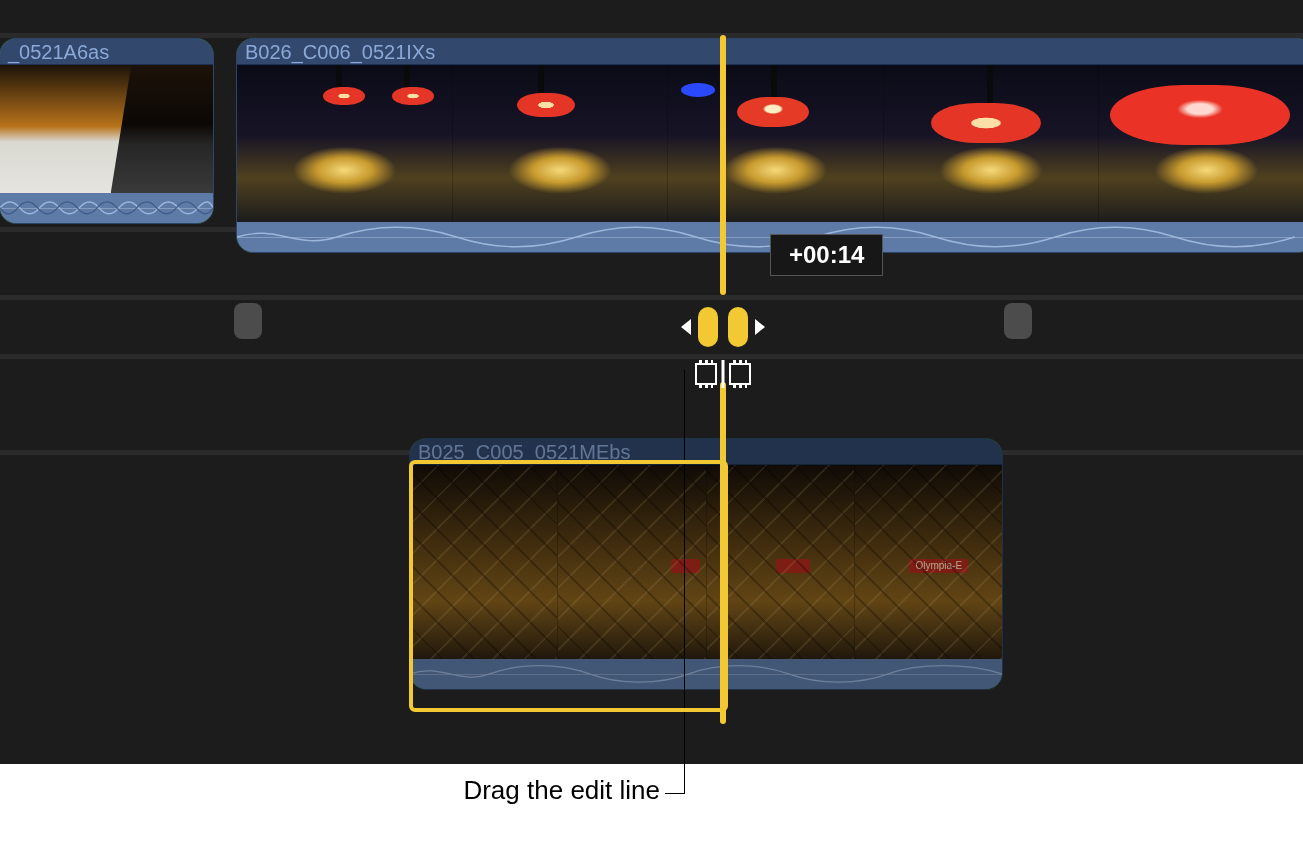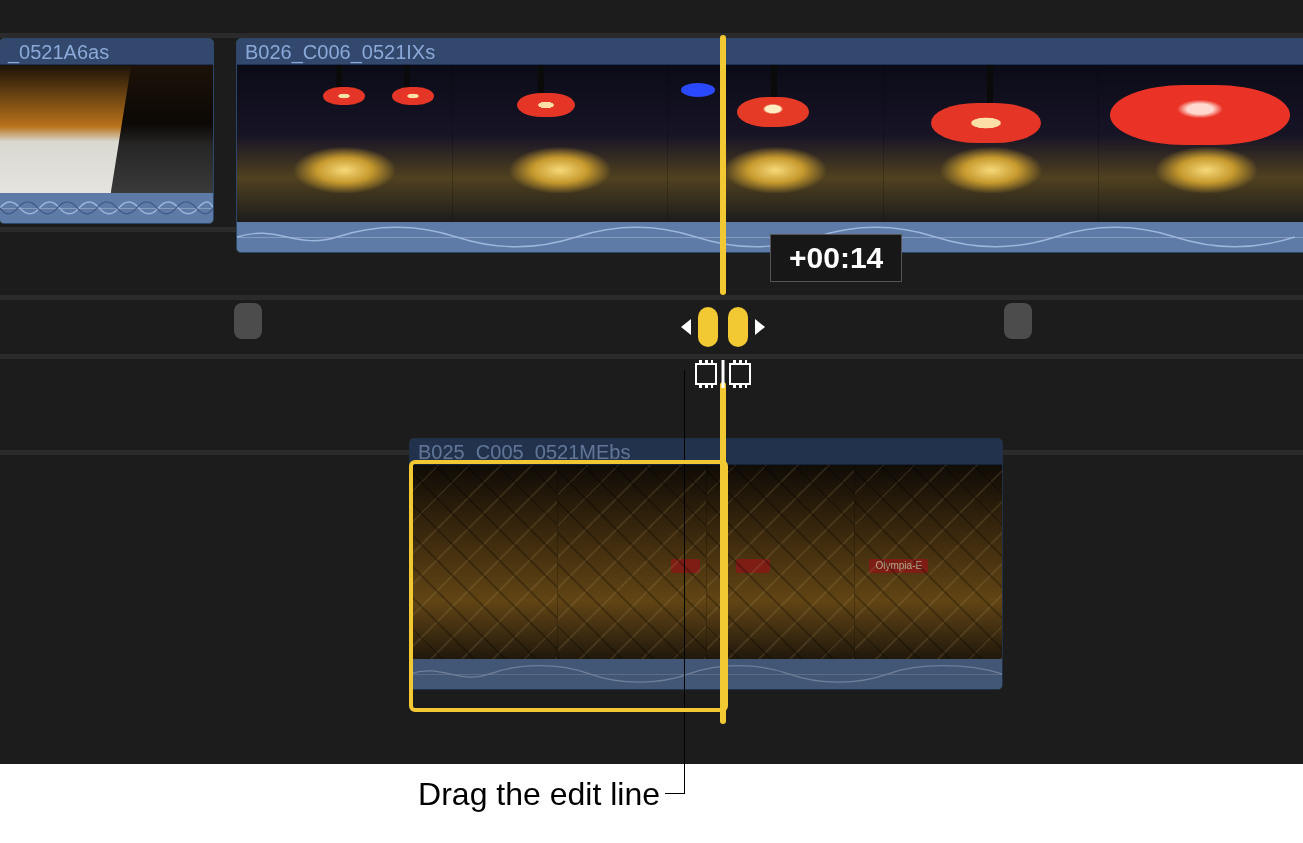--- a/index.html
+++ b/index.html
@@ -17,21 +17,21 @@
     left: 0;
     top: 0;
     width: 1303px;
     height: 764px;
     background: #1c1c1c;
     overflow: hidden;
   }
   .clip {
     position: absolute;
     border: 1px solid #2b4668;
-    border-radius: 5px;
+    border-radius: 17px;
     background: #4d7c0f;
     overflow: hidden;
   }
   .clip-title-bar {
     height: 26px;
     background: #32486d;
     border-bottom: 1px solid #1e3153;
     color: #8ba9d8;
     font-size: 20px;
     padding: 2px 8px;
@@ -104,20 +104,21 @@
     background-image:
       repeating-linear-gradient(45deg, rgba(0,0,0,0.4) 0 2px, transparent 2px 22px),
       repeating-linear-gradient(-45deg, rgba(255,220,140,0.25) 0 2px, transparent 2px 22px);
     opacity: 0.6;
   }
   .red-sign {
     position: absolute; top: 52%; transform: translateY(-50%);
     height: 14px; background: #b32a1d; color: #ffeac3;
     font-size: 10px; line-height: 14px; padding: 0 6px; white-space: nowrap;
     border-radius: 2px;
+    margin-left: 40px;
   }
   .orange-hall {
     background:
       linear-gradient(to bottom, #140c05 0%, #cf7b1b 40%, #d1cfc9 64%, #efece5 100%);
     position: relative;
   }
   .orange-hall::after {
     content:"";
     position:absolute; inset:0;
     background:
@@ -199,36 +200,36 @@
   .roll-icon .bar {
     position:absolute; left:50%; top:-3px; bottom:-3px; width:3px;
     transform:translateX(-50%); background:#fff;
   }
   .delta-badge {
     position:absolute;
     background:#171717;
     border:1px solid #555;
     border-radius:0;
     color:#fff;
-    font-size:30px;
+    font-size:24px;
     font-weight:600;
     padding:6px 18px;
     z-index:70;
   }
   .selected-clip-outline {
     position:absolute;
     border: 4px solid #f2c833;
     border-radius: 6px;
     z-index: 40;
     pointer-events: none;
   }
   .caption {
     position:absolute;
     color:#000;
-    font-size:32px;
+    font-size:26px;
     line-height:1.25;
     text-align:right;
     width:340px;
   }
   .callout-line {
     position:absolute; background:#000;
   }
   .dim {
     filter: brightness(0.7);
   }

